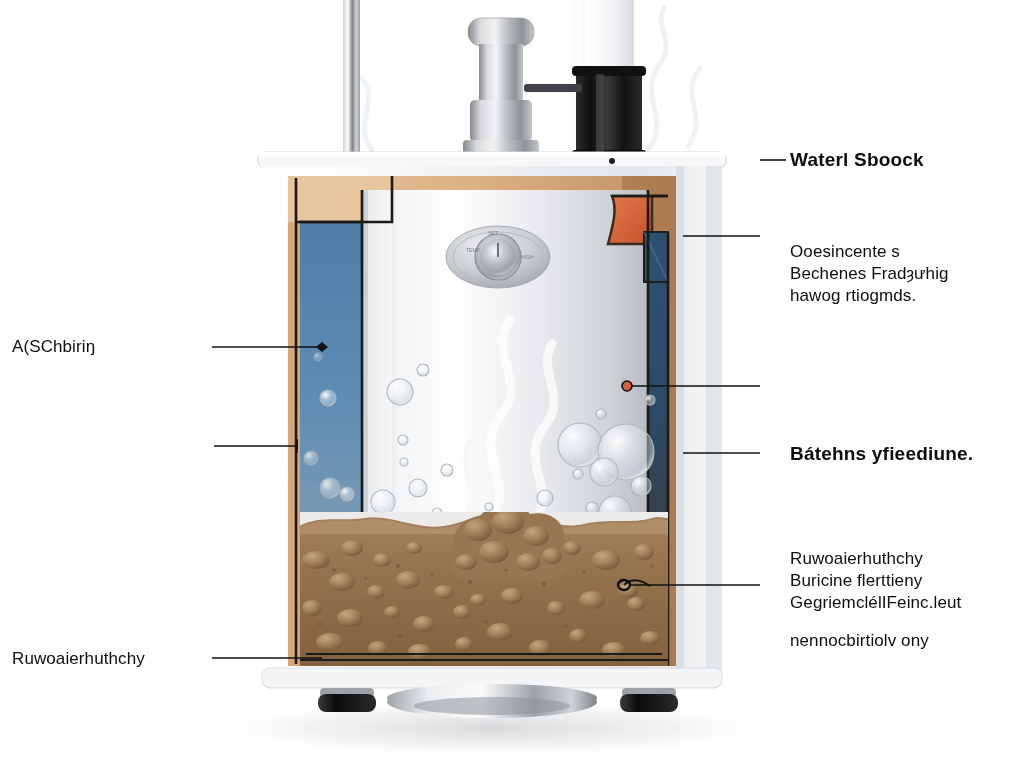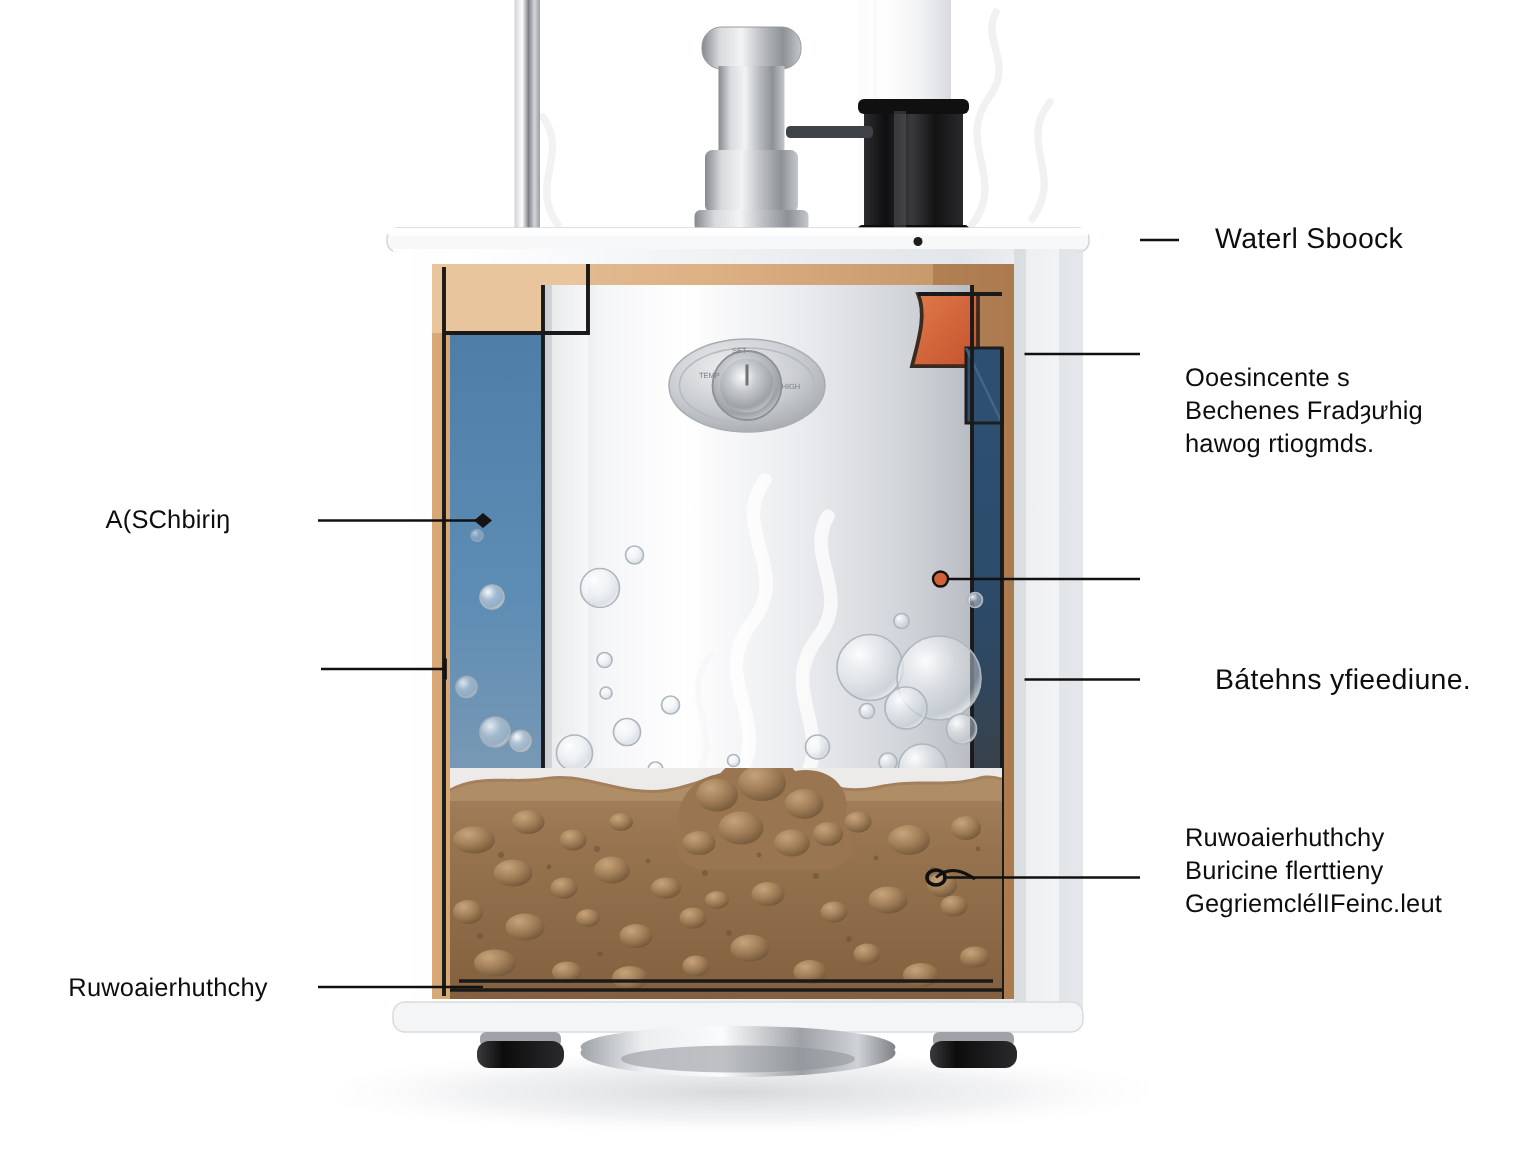--- a/index.html
+++ b/index.html
@@ -16,23 +16,23 @@
 
   
   .lbl{
     position:absolute;
     color:#0d0d0d;
     line-height:1.30;
     letter-spacing:.1px;
     white-space:pre-line;
     -webkit-font-smoothing:antialiased;
   }
-  .lbl.head{font-weight:normal;font-size:19px;letter-spacing:.2px;margin-left:20px;}
+  .lbl.head{font-weight:bold;font-size:19px;letter-spacing:.2px;}
   .lbl.body{font-weight:normal;font-size:17px;}
-  .lbl.left{text-align:center;}
+  .lbl.left{text-align:left;}
   .lbl.right{text-align:left;}
 </style>
 </head>
 <body>
 
 <div id="stage">
 
   <svg id="art" viewBox="0 0 1024 768">
     <defs>
       <linearGradient id="gCasing" x1="0" y1="0" x2="1" y2="0">
@@ -407,19 +407,20 @@
 Bechenes Fradȝưhig
 hawog rtiogmds.</div>
 
 
   <div class="lbl body right" style="left:790px;top:548px;width:225px;">Ruwoaierhuthchy
 Buricine flerttieny
 GegriemclélIFeinc.leut</div>
 
   <div class="lbl head right" style="left:790px;top:442px;">Bátehns yfieediune.</div>
 
+  <div class="lbl body right" style="left:790px;top:630px;width:225px;">nennocbirtiolv ony</div>
 
   <div class="lbl body left" style="left:12px;top:336px;width:200px;">A(SChbiriŋ</div>
 
 
   <div class="lbl body left" style="left:12px;top:648px;width:200px;">Ruwoaierhuthchy</div>
 
 </div>
 
 </body></html>

